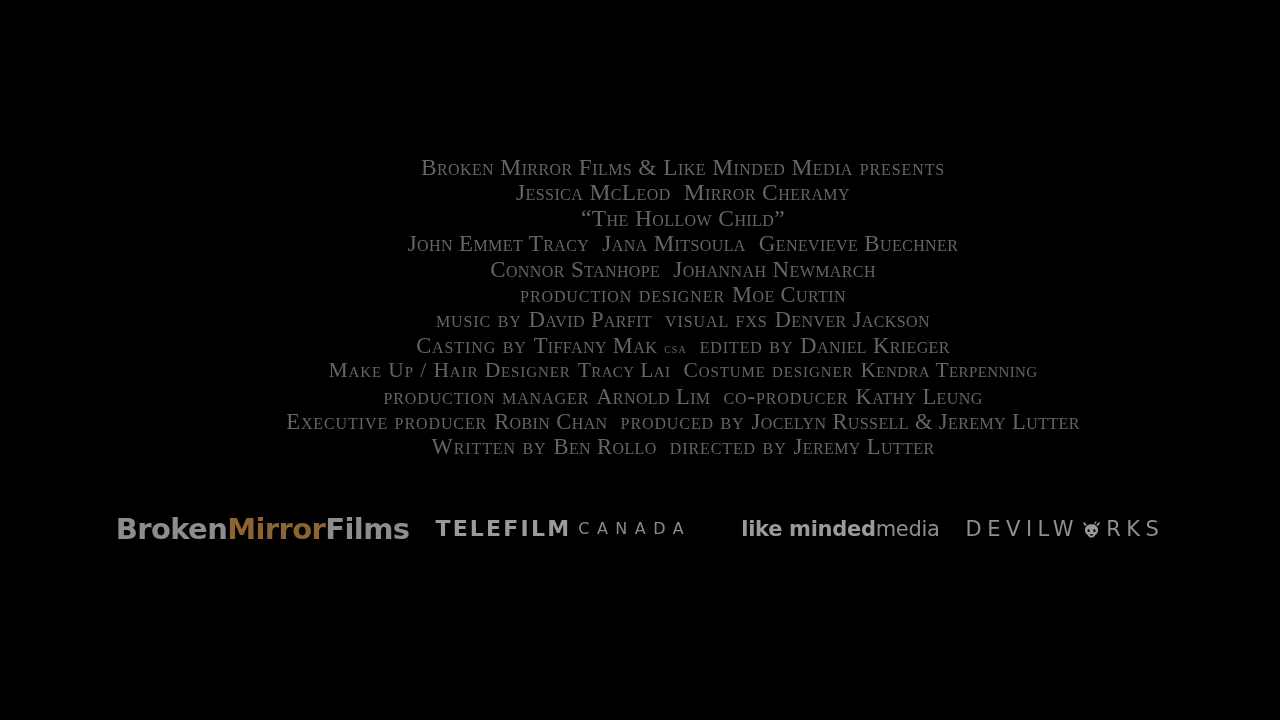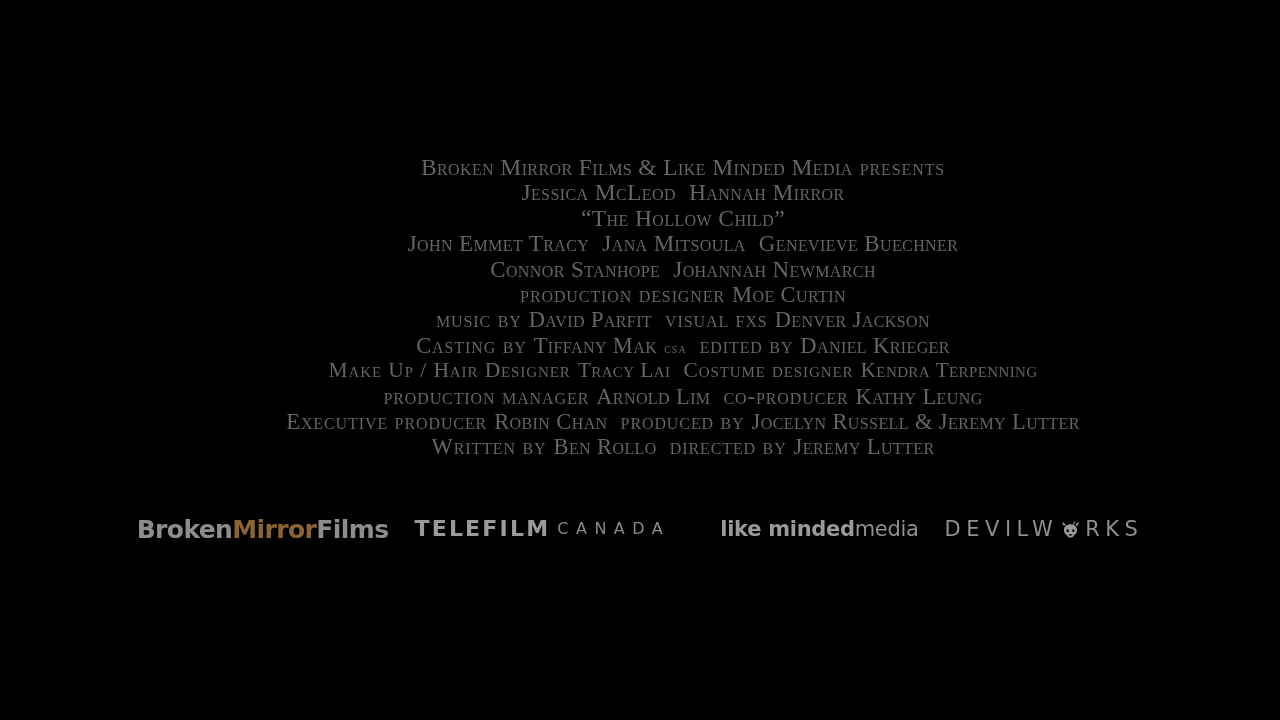--- a/index.html
+++ b/index.html
@@ -89,21 +89,21 @@
     display: flex;
     align-items: center;
     justify-content: center;
     height: 48px;
     user-select: none;
   }
 
   
   .logo-bmf {
     font-family: "DejaVu Sans", sans-serif;
-    font-size: 25px;
+    font-size: 29px;
     font-weight: bold;
     letter-spacing: -0.6px;
     white-space: nowrap;
   }
   .bmf-a { color: #8d8d8d; }
   .bmf-b { color: #8a6434; }
   .bmf-c { color: #8d8d8d; }
 
   
   .logo-telefilm {
@@ -166,21 +166,21 @@
   }
   .devil-glyph svg { display: block; }
 </style>
 </head>
 <body>
 
 <div id="screen">
 
   <div id="credits">
       <div class="credit-line line-presents"><span class="name">Broken Mirror Films &amp; Like Minded Media</span><span class="gap-sm"></span><span class="role">presents</span></div>
-      <div class="credit-line line-leads"><span class="name">Jessica McLeod</span><span class="gap"></span><span class="name">Hannah Mirror</span></div>
+      <div class="credit-line line-leads"><span class="name">Jessica McLeod</span><span class="gap"></span><span class="name">Mirror Cheramy</span></div>
       <div class="credit-line line-title"><span class="name">“The Hollow Child”</span></div>
       <div class="credit-line line-cast"><span class="name">John Emmet Tracy</span><span class="gap"></span><span class="name">Jana Mitsoula</span><span class="gap"></span><span class="name">Genevieve Buechner</span></div>
       <div class="credit-line line-cast"><span class="name">Connor Stanhope</span><span class="gap"></span><span class="name">Johannah Newmarch</span></div>
       <div class="credit-line line-crew"><span class="role">production designer</span><span class="gap-sm"></span><span class="name">Moe Curtin</span></div>
       <div class="credit-line line-crew"><span class="role">music by</span><span class="gap-sm"></span><span class="name">David Parfit</span><span class="gap"></span><span class="role">visual fxs</span><span class="gap-sm"></span><span class="name">Denver Jackson</span></div>
       <div class="credit-line line-crew"><span class="role">Casting by</span><span class="gap-sm"></span><span class="name">Tiffany Mak</span><span class="gap-sm"></span><span class="suffix">csa</span><span class="gap"></span><span class="role">edited by</span><span class="gap-sm"></span><span class="name">Daniel Krieger</span></div>
       <div class="credit-line line-crew-sm"><span class="role">Make Up / Hair Designer</span><span class="gap-sm"></span><span class="name">Tracy Lai</span><span class="gap"></span><span class="role">Costume designer</span><span class="gap-sm"></span><span class="name">Kendra Terpenning</span></div>
       <div class="credit-line line-crew"><span class="role">production manager</span><span class="gap-sm"></span><span class="name">Arnold Lim</span><span class="gap"></span><span class="role">co-producer</span><span class="gap-sm"></span><span class="name">Kathy Leung</span></div>
       <div class="credit-line line-crew"><span class="role">Executive producer</span><span class="gap-sm"></span><span class="name">Robin Chan</span><span class="gap"></span><span class="role">produced by</span><span class="gap-sm"></span><span class="name">Jocelyn Russell &amp; Jeremy Lutter</span></div>
       <div class="credit-line line-crew"><span class="role">Written by</span><span class="gap-sm"></span><span class="name">Ben Rollo</span><span class="gap"></span><span class="role">directed by</span><span class="gap-sm"></span><span class="name">Jeremy Lutter</span></div>

